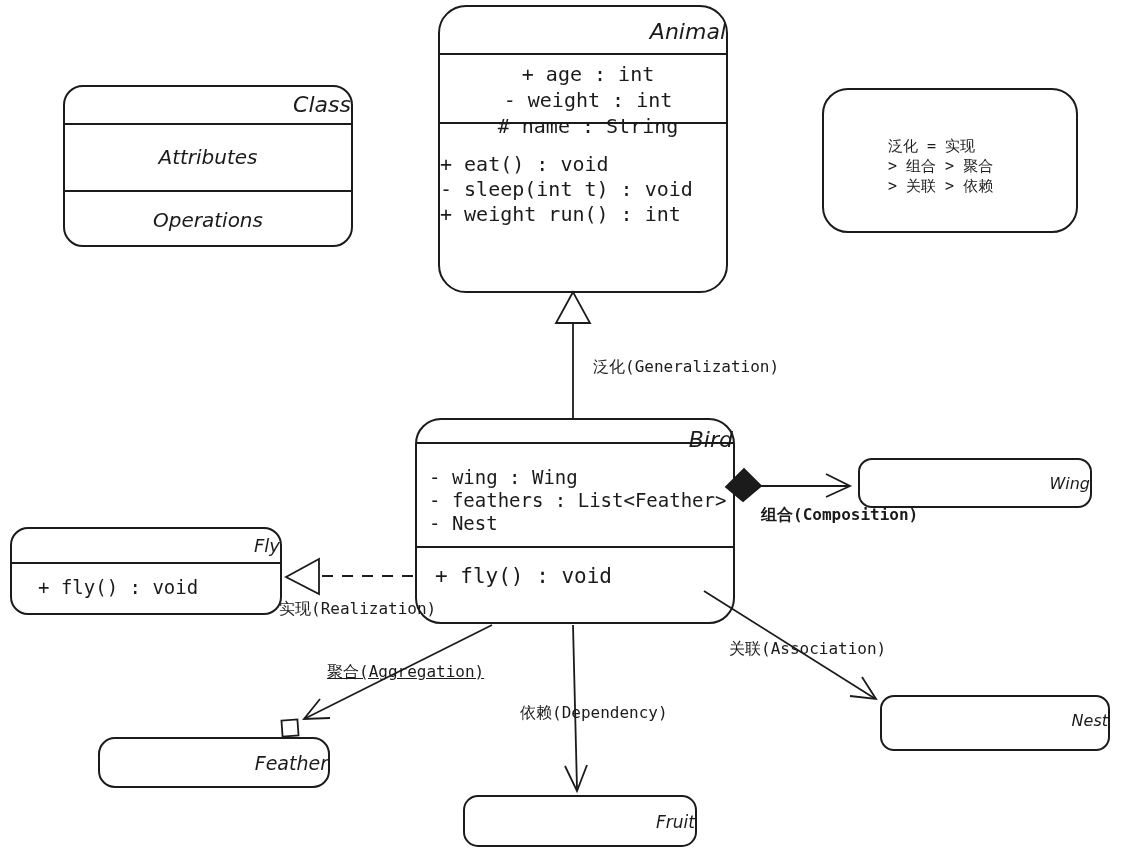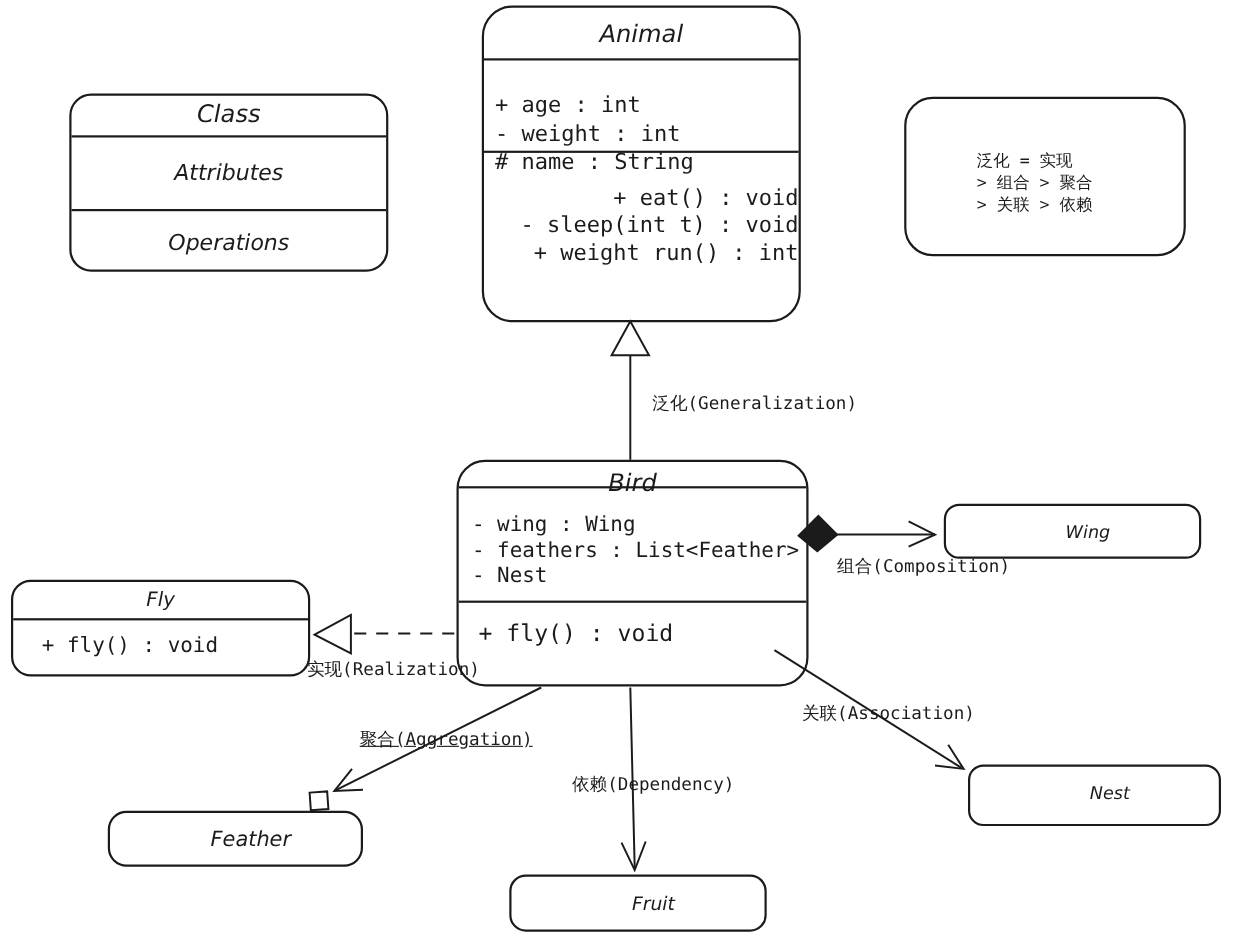--- a/index.html
+++ b/index.html
@@ -25,21 +25,21 @@
     font-family: "DejaVu Sans", sans-serif;
     font-style: italic;
     color: #1b1b1b;
   }
   .mono {
     font-family: "DejaVu Sans Mono", monospace;
     color: #1b1b1b;
     white-space: nowrap;
   }
   .title-row {
-    text-align: center;
+    text-align: right;
     box-sizing: border-box;
   }
   .section {
     border-top: 2px solid #1b1b1b;
     box-sizing: border-box;
   }
   .rel-label {
     position: absolute;
     font-family: "DejaVu Sans Mono", monospace;
     font-size: 16px;
@@ -56,23 +56,23 @@
 
   
   #legend-box { left: 63px; top: 85px; width: 290px; height: 162px; border-radius: 20px; }
   #legend-box .title-row { height: 36px; line-height: 36px; font-size: 22px; }
   #legend-box .sec-a { height: 67px; line-height: 65px; text-align: center; font-size: 20px; }
   #legend-box .sec-b { height: 55px; line-height: 56px; text-align: center; font-size: 20px; }
 
   
   #animal-box { left: 438px; top: 5px; width: 290px; height: 288px; border-radius: 28px; }
   #animal-box .title-row { height: 46px; line-height: 50px; font-size: 22px; }
-  #animal-box .attrs { height: 84px; padding: 27px 0 0 10px; }
+  #animal-box .attrs { height: 69px; padding: 6px 0 0 10px; text-align: center; }
   #animal-box .attrs .line { font-size: 20px; line-height: 26px; }
-  #animal-box .ops { height: 139px; padding: 28px 0 0 10px; text-align: right; }
+  #animal-box .ops { height: 139px; padding: 28px 0 0 0; }
   #animal-box .ops .line { font-size: 20px; line-height: 25px; }
 
   
   #note-box { left: 822px; top: 88px; width: 256px; height: 145px; border-radius: 26px; padding: 46px 12px 0 64px; }
   #note-box .line { font-family: "DejaVu Sans Mono", monospace; font-size: 15px; line-height: 20px; white-space: nowrap; }
 
   
   #bird-box { left: 415px; top: 418px; width: 320px; height: 206px; border-radius: 26px; }
   #bird-box .title-row { height: 22px; line-height: 40px; font-size: 22px; }
   #bird-box .attrs { height: 104px; padding: 22px 0 0 12px; }
@@ -93,21 +93,21 @@
   #wing-box    .title-row { line-height: 47px; }
   #feather-box { left: 98px;  top: 737px; width: 232px; height: 51px; border-radius: 17px; }
   #feather-box .title-row { line-height: 49px; font-size: 19px; }
   #fruit-box   { left: 463px; top: 795px; width: 234px; height: 52px; border-radius: 15px; }
   #fruit-box   .title-row { line-height: 50px; font-size: 17px; }
   #nest-box    { left: 880px; top: 695px; width: 230px; height: 56px; }
   #nest-box    .title-row { line-height: 47px; }
 
   
   #label-generalization { left: 593px; top: 357px; }
-  #label-composition    { left: 761px; top: 505px; }
+  #label-composition    { left: 761px; top: 505px; font-weight: bold; }
   #label-realization    { left: 279px; top: 599px; }
   #label-aggregation    { left: 327px; top: 662px; text-decoration: underline; }
   #label-dependency     { left: 520px; top: 703px; }
   #label-association    { left: 729px; top: 639px; }
 </style>
 </head>
 <body>
 
 <div id="canvas">
 

